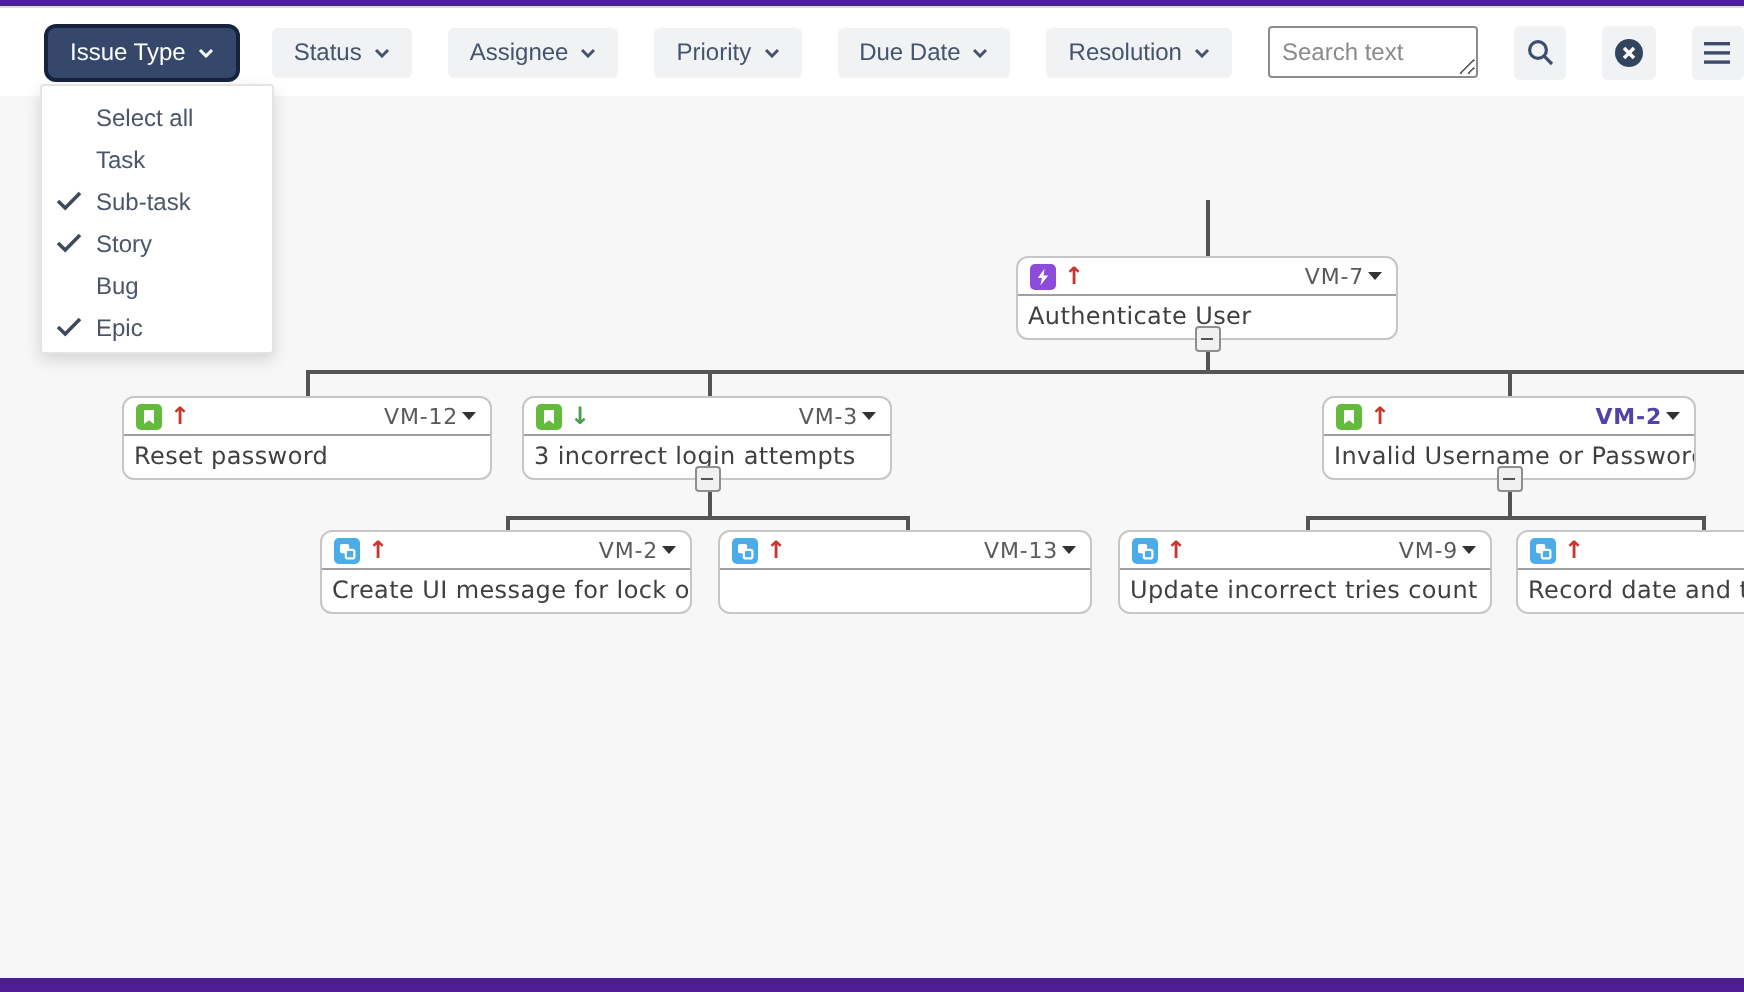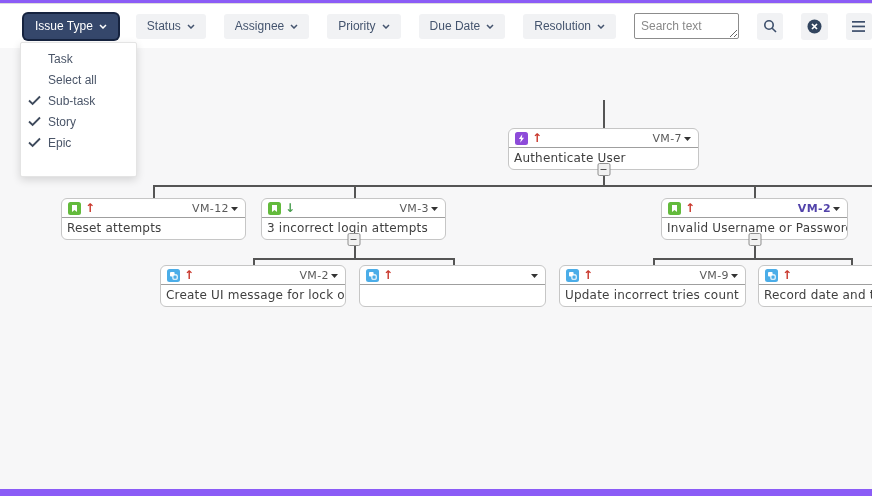--- a/index.html
+++ b/index.html
@@ -1,19 +1,19 @@
 <!DOCTYPE html>
 <html><head>
 <meta charset="utf-8">
 <style>
   * { margin:0; padding:0; box-sizing:border-box; }
   html,body { background:#fff; }
   .screen {
     position:relative; width:872px; height:496px; overflow:hidden;
-    font-family:"Liberation Sans", sans-serif; background:#8b5cf6;
+    font-family:"Liberation Sans", sans-serif; background:#4c1d95;
   }
   .topline { position:absolute; top:3px; left:0; width:872px; height:1px; background:#dcdcdc; }
 
   
   .topbar {
     position:absolute; top:4px; left:0; width:872px; height:44px;
     background:#fff; display:flex; align-items:center; padding-left:24px; gap:18px;
   }
   .filter-btn {
     height:25px; padding:0 11px; border:none; border-radius:3px;
@@ -199,21 +199,21 @@
         <span class="type-ic"><svg width="13" height="13" viewBox="0 0 13 13">
               <rect width="13" height="13" rx="2.5" fill="#63ba3c"></rect>
               <path d="M4 3 h5 v7 L6.5 8.1 4 10 Z" fill="#fff"></path>
             </svg></span>
         <span class="prio up">↑</span>
         <span class="node-key">VM-12</span>
         <span class="node-caret"><svg width="7" height="4" viewBox="0 0 7 4">
               <path d="M0 0 h7 L3.5 4 Z" fill="#333"></path>
             </svg></span>
       </div>
-      <div class="node-body">Reset attempts</div>
+      <div class="node-body">Reset password</div>
     </div>
 
     <div class="node" style="left:261px;top:150px;width:185px">
       <div class="node-header">
         <span class="type-ic"><svg width="13" height="13" viewBox="0 0 13 13">
               <rect width="13" height="13" rx="2.5" fill="#63ba3c"></rect>
               <path d="M4 3 h5 v7 L6.5 8.1 4 10 Z" fill="#fff"></path>
             </svg></span>
         <span class="prio down">↓</span>
         <span class="node-key">VM-3</span>
@@ -262,20 +262,21 @@
     </div>
 
     <div class="node" style="left:359px;top:217px;width:187px">
       <div class="node-header">
         <span class="type-ic"><svg width="13" height="13" viewBox="0 0 13 13">
               <rect width="13" height="13" rx="2.5" fill="#4bade8"></rect>
               <rect x="3" y="3" width="4.6" height="4.6" rx="1" fill="#fff"></rect>
               <rect x="5.9" y="5.9" width="4.3" height="4.3" rx="1" fill="#4bade8" stroke="#fff" stroke-width="1.1"></rect>
             </svg></span>
         <span class="prio up">↑</span>
+        <span class="node-key">VM-13</span>
         <span class="node-caret"><svg width="7" height="4" viewBox="0 0 7 4">
               <path d="M0 0 h7 L3.5 4 Z" fill="#333"></path>
             </svg></span>
       </div>
     </div>
 
     <div class="node" style="left:559px;top:217px;width:187px">
       <div class="node-header">
         <span class="type-ic"><svg width="13" height="13" viewBox="0 0 13 13">
               <rect width="13" height="13" rx="2.5" fill="#4bade8"></rect>
@@ -303,39 +304,45 @@
       </div>
       <div class="node-body">Record date and time</div>
     </div>
   </div>
 
   <div class="dropdown">
     <div class="dd-item">
       <span class="dd-check"><svg width="13" height="11" viewBox="0 0 13 11">
             <path d="M1 5.5 L4.6 9 L12 1.5" stroke="#3e4a5c" stroke-width="1.8" fill="none"></path>
           </svg></span>
+      <span>Select all</span>
+    </div>
+    <div class="dd-item">
+      <span class="dd-check"><svg width="13" height="11" viewBox="0 0 13 11">
+            <path d="M1 5.5 L4.6 9 L12 1.5" stroke="#3e4a5c" stroke-width="1.8" fill="none"></path>
+          </svg></span>
       <span>Task</span>
     </div>
+    <div class="dd-item checked">
+      <span class="dd-check"><svg width="13" height="11" viewBox="0 0 13 11">
+            <path d="M1 5.5 L4.6 9 L12 1.5" stroke="#3e4a5c" stroke-width="1.8" fill="none"></path>
+          </svg></span>
+      <span>Sub-task</span>
+    </div>
+    <div class="dd-item checked">
+      <span class="dd-check"><svg width="13" height="11" viewBox="0 0 13 11">
+            <path d="M1 5.5 L4.6 9 L12 1.5" stroke="#3e4a5c" stroke-width="1.8" fill="none"></path>
+          </svg></span>
+      <span>Story</span>
+    </div>
     <div class="dd-item">
       <span class="dd-check"><svg width="13" height="11" viewBox="0 0 13 11">
             <path d="M1 5.5 L4.6 9 L12 1.5" stroke="#3e4a5c" stroke-width="1.8" fill="none"></path>
           </svg></span>
-      <span>Select all</span>
-    </div>
-    <div class="dd-item checked">
-      <span class="dd-check"><svg width="13" height="11" viewBox="0 0 13 11">
-            <path d="M1 5.5 L4.6 9 L12 1.5" stroke="#3e4a5c" stroke-width="1.8" fill="none"></path>
-          </svg></span>
-      <span>Sub-task</span>
-    </div>
-    <div class="dd-item checked">
-      <span class="dd-check"><svg width="13" height="11" viewBox="0 0 13 11">
-            <path d="M1 5.5 L4.6 9 L12 1.5" stroke="#3e4a5c" stroke-width="1.8" fill="none"></path>
-          </svg></span>
-      <span>Story</span>
+      <span>Bug</span>
     </div>
     <div class="dd-item checked">
       <span class="dd-check"><svg width="13" height="11" viewBox="0 0 13 11">
             <path d="M1 5.5 L4.6 9 L12 1.5" stroke="#3e4a5c" stroke-width="1.8" fill="none"></path>
           </svg></span>
       <span>Epic</span>
     </div>
   </div>
 </div>
 

